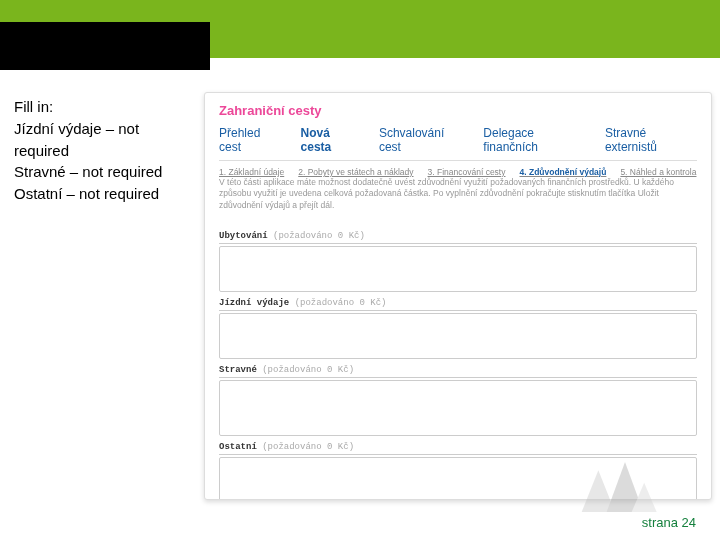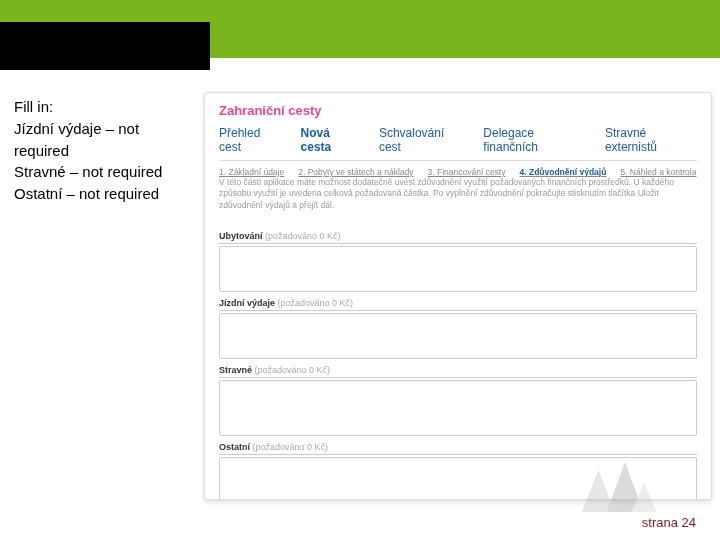--- a/index.html
+++ b/index.html
@@ -95,20 +95,21 @@
     margin-bottom: 6px;
     display: flex;
     flex-direction: column;
   }
   .field-lbl {
     font-size: 9px;
     color: #333;
     padding-bottom: 2px;
     border-bottom: 1px solid #ccc;
     margin-bottom: 2px;
+    font-family: Liberation Mono, monospace;
   }
   .field-lbl .hint { color: #aaa; font-weight: normal; }
   .field-lbl strong { color: #333; font-weight: bold; }
   .ta {
     width: 100%;
     height: 46px;
     border: 1px solid #ccc;
     border-radius: 2px;
     resize: none;
     font-size: 9px;
@@ -128,21 +129,21 @@
     border-radius: 3px;
     background: linear-gradient(#fdfdfd,#e8e8e8);
     color: #555;
     cursor: pointer;
   }
   .footer {
     position: absolute;
     bottom: 10px;
     right: 24px;
     font-size: 13px;
-    color: #7f1d1d;
+    color: #15803d;
   }
   .decor {
     position: absolute;
     right: 60px;
     bottom: 28px;
     width: 90px;
     height: 50px;
     pointer-events: none;
     opacity: 0.35;
   }

